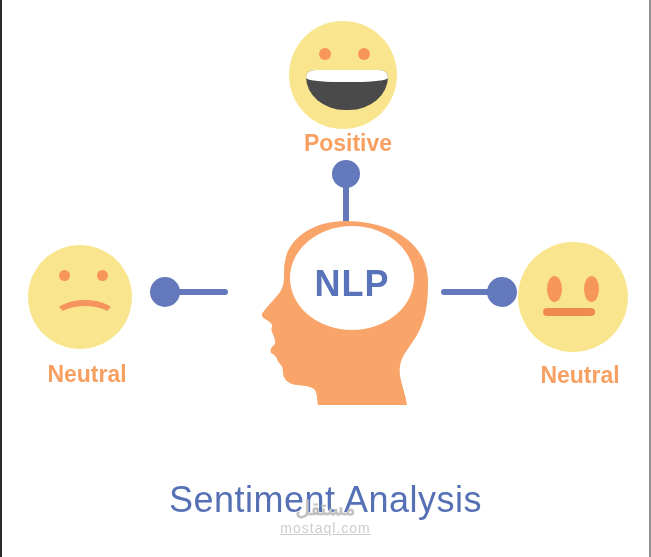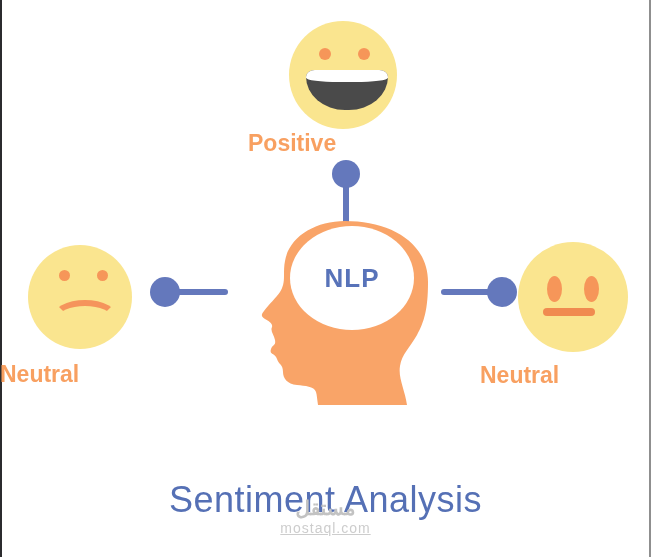--- a/index.html
+++ b/index.html
@@ -31,24 +31,24 @@
   .dot-left{left:150px;top:277px;width:30px;height:30px;}
   .dot-right{left:487px;top:277px;width:30px;height:30px;}
   .line-h{position:absolute;height:6px;border-radius:3px;background:#6478bc;}
   .line-left{left:176px;top:289px;width:52px;}
   .line-right{left:441px;top:289px;width:50px;}
   .line-stem{position:absolute;left:343px;top:184px;width:6px;height:44px;background:#6478bc;}
 
   
   .head-svg{position:absolute;left:255px;top:218px;}
   .brain-text{position:absolute;left:292px;top:263px;width:120px;text-align:center;
-    font-size:26px;font-weight:bold;letter-spacing:1px;color:#5873b9;}
+    font-size:36px;font-weight:bold;letter-spacing:1px;color:#5873b9;}
 
   
-  .node-label{position:absolute;font-size:23px;font-weight:bold;color:#f8a061;}
+  .node-label{position:absolute;font-size:23px;font-weight:bold;color:#f8a061;text-align:center;}
   .label-positive{left:248px;top:130px;width:200px;}
   .label-negative{left:0px;top:361px;width:174px;}
   .label-neutral{left:480px;top:362px;width:200px;}
 
   .main-title{position:absolute;left:0;top:479px;width:651px;text-align:center;
     font-size:36px;font-weight:normal;color:#5570b5;letter-spacing:0.5px;}
 
   .watermark{position:absolute;left:0;top:497px;width:651px;text-align:center;pointer-events:none;}
   .wm-logo{font-size:20px;font-weight:bold;color:#c2c2c2;line-height:22px;}
   .wm-site{font-size:14px;color:#cdcdcd;letter-spacing:1px;line-height:18px;text-decoration:underline;}

